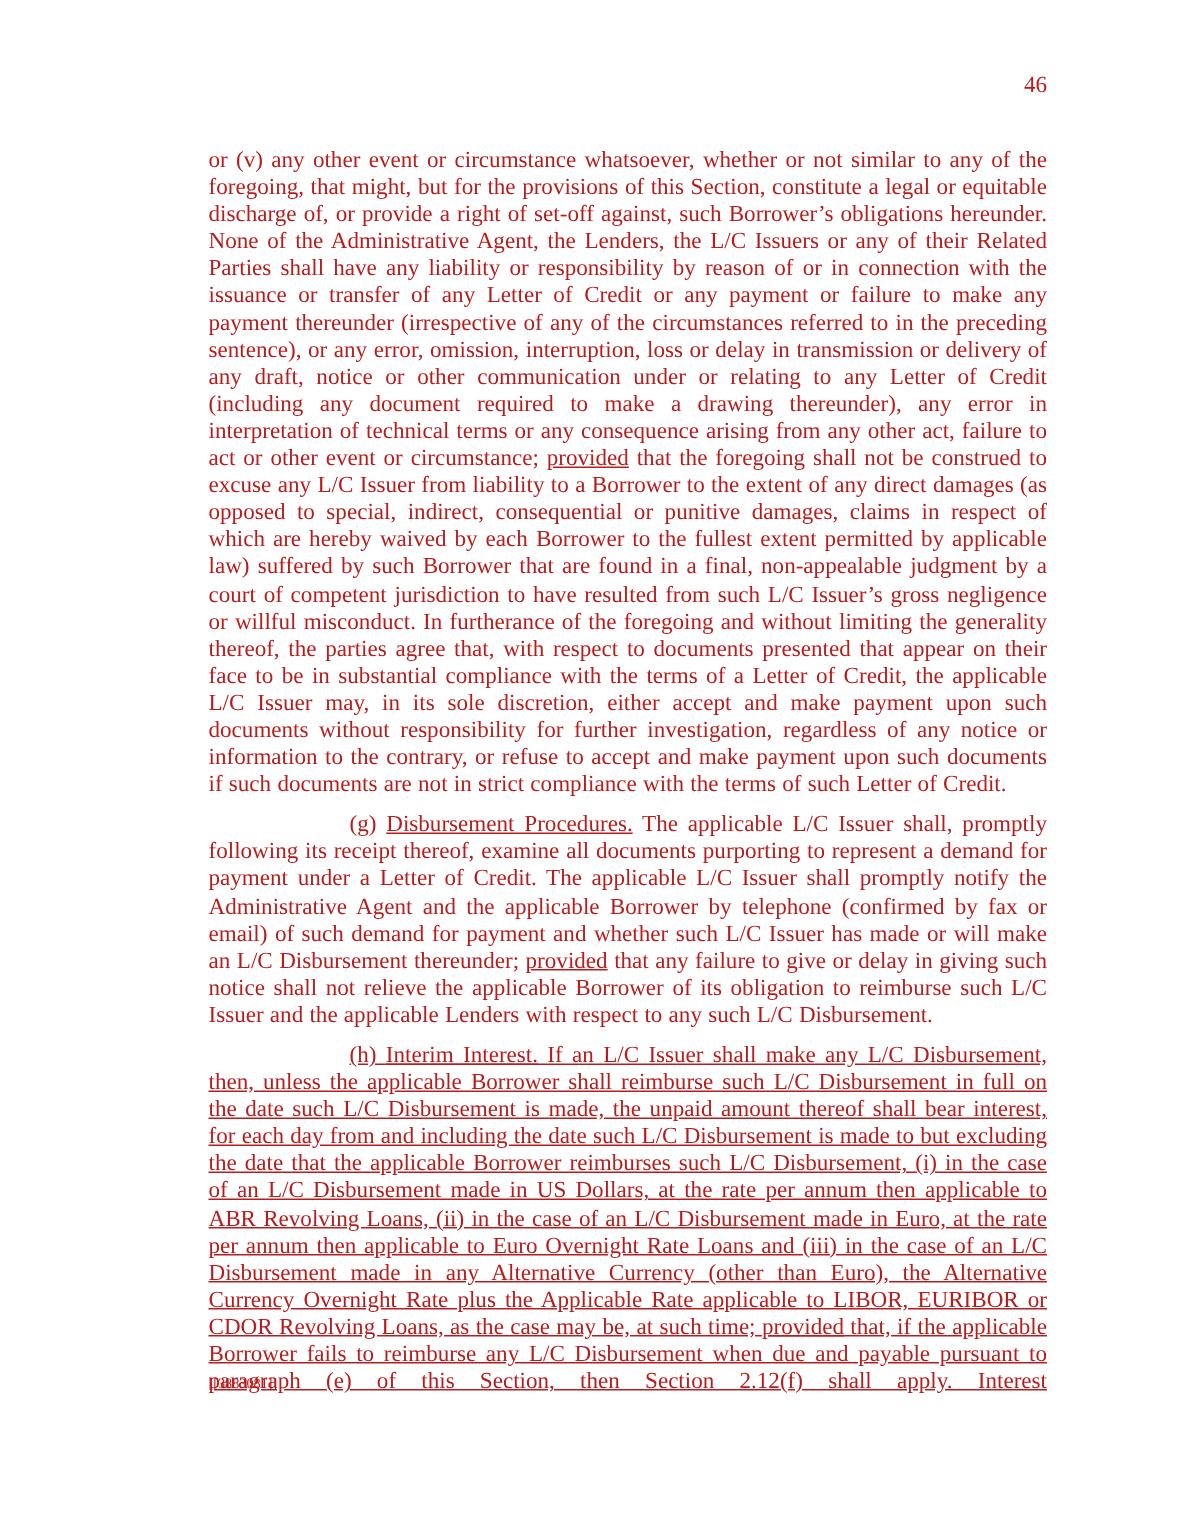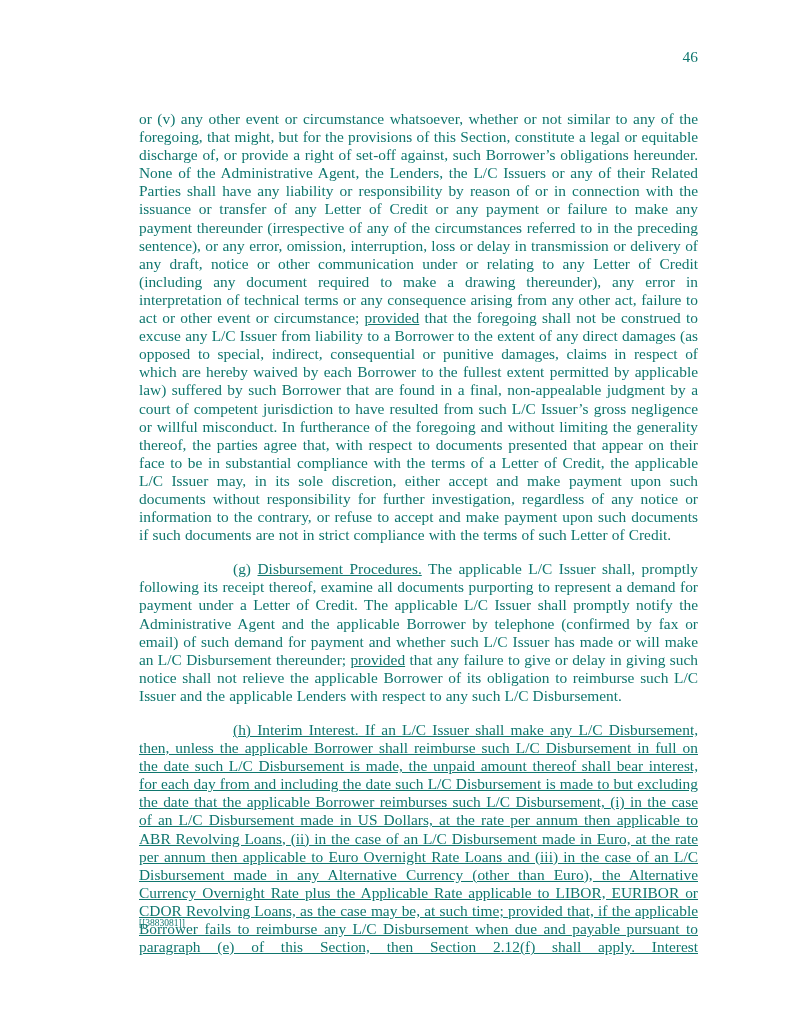--- a/index.html
+++ b/index.html
@@ -7,37 +7,37 @@
     padding: 0;
     background: #ffffff;
   }
   .page {
     position: relative;
     width: 791px;
     height: 1024px;
     background: #ffffff;
     overflow: hidden;
     font-family: "Liberation Serif", "DejaVu Serif", serif;
-    color: #0f766e;
+    color: #b91c1c;
   }
   .page-number {
     position: absolute;
     top: 48px;
     right: 93px;
     font-size: 15.4px;
     line-height: 18px;
   }
   .doc-body {
     position: absolute;
     top: 94px;
     left: 139px;
     width: 559px;
   }
   .para {
-    margin: 16px 0 9px 0;
+    margin: 4px 0 9px 0;
     font-size: 15.4px;
     line-height: 18.1px;
     text-align: justify;
     word-spacing: 0.02em;
   }
   .para.indent {
     text-indent: 94px;
   }
   .para.justify-last {
     text-align-last: justify;

